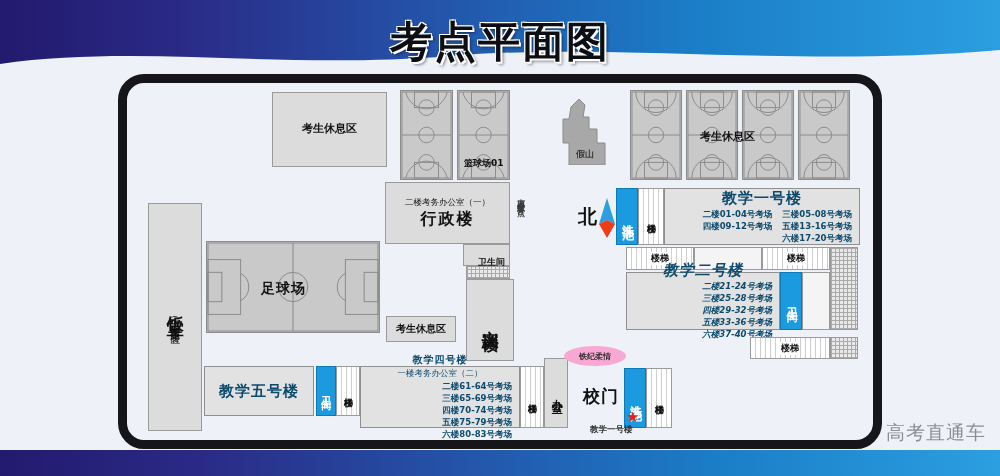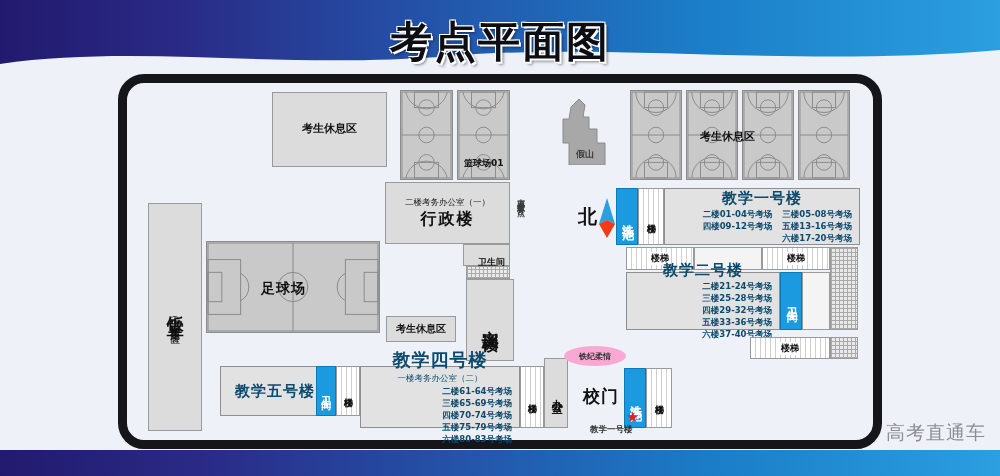--- a/index.html
+++ b/index.html
@@ -259,21 +259,21 @@
 
   <div class="stair" style="left:626px;top:247px;width:68px;height:23px;">
     <span>楼梯</span>
   </div>
   <div class="blk" style="left:694px;top:247px;width:68px;height:23px;background:#f4f4f4;"></div>
   <div class="stair" style="left:762px;top:247px;width:68px;height:23px;">
     <span>楼梯</span>
   </div>
   <div class="hatch" style="left:830px;top:247px;width:28px;height:83px;"></div>
 
-  <div class="bldg" style="left:626px;top:272px;width:154px;height:58px;">
+  <div class="bldg" style="left:626px;top:272px;width:154px;height:58px;font-style:italic;">
     <div class="bname">教学二号楼</div>
     <div class="rooms">
       <div>二楼21-24号考场</div>
       <div>三楼25-28号考场</div>
       <div>四楼29-32号考场</div>
       <div>五楼33-36号考场</div>
       <div>六楼37-40号考场</div>
     </div>
   </div>
   <div class="blue vert blk" style="left:780px;top:272px;width:22px;height:58px;font-size:11px;">
@@ -286,31 +286,31 @@
   </div>
   <div class="hatch" style="left:830px;top:337px;width:28px;height:22px;"></div>
 
   <div class="blue vert blk" style="left:624px;top:368px;width:22px;height:60px;font-size:12px;">
     <span>洗手池</span>
   </div>
   <div class="stair v" style="left:646px;top:368px;width:26px;height:60px;">
     <span>楼梯</span>
   </div>
 
-  <div class="bldg" style="left:220px;top:366px;width:110px;height:50px;">
+  <div class="bldg" style="left:204px;top:366px;width:110px;height:50px;">
     <div class="bname">教学五号楼</div>
   </div>
   <div class="blue vert blk" style="left:316px;top:366px;width:20px;height:50px;font-size:10px;">
     <span>卫生间</span>
   </div>
   <div class="stair v" style="left:336px;top:366px;width:24px;height:50px;">
     <span>楼梯</span>
   </div>
   <div class="bldg" style="left:360px;top:366px;width:160px;height:62px;">
-    <div class="bname" style="font-size:18px;">教学四号楼</div>
+    <div class="bname" style="font-size:10px;">教学四号楼</div>
     <div class="bsub">一楼考务办公室（二）</div>
     <div class="rooms">
       <div>二楼61-64号考场</div>
       <div>三楼65-69号考场</div>
       <div>四楼70-74号考场</div>
       <div>五楼75-79号考场</div>
       <div>六楼80-83号考场</div>
     </div>
   </div>
   <div class="stair v" style="left:520px;top:366px;width:24px;height:62px;">

